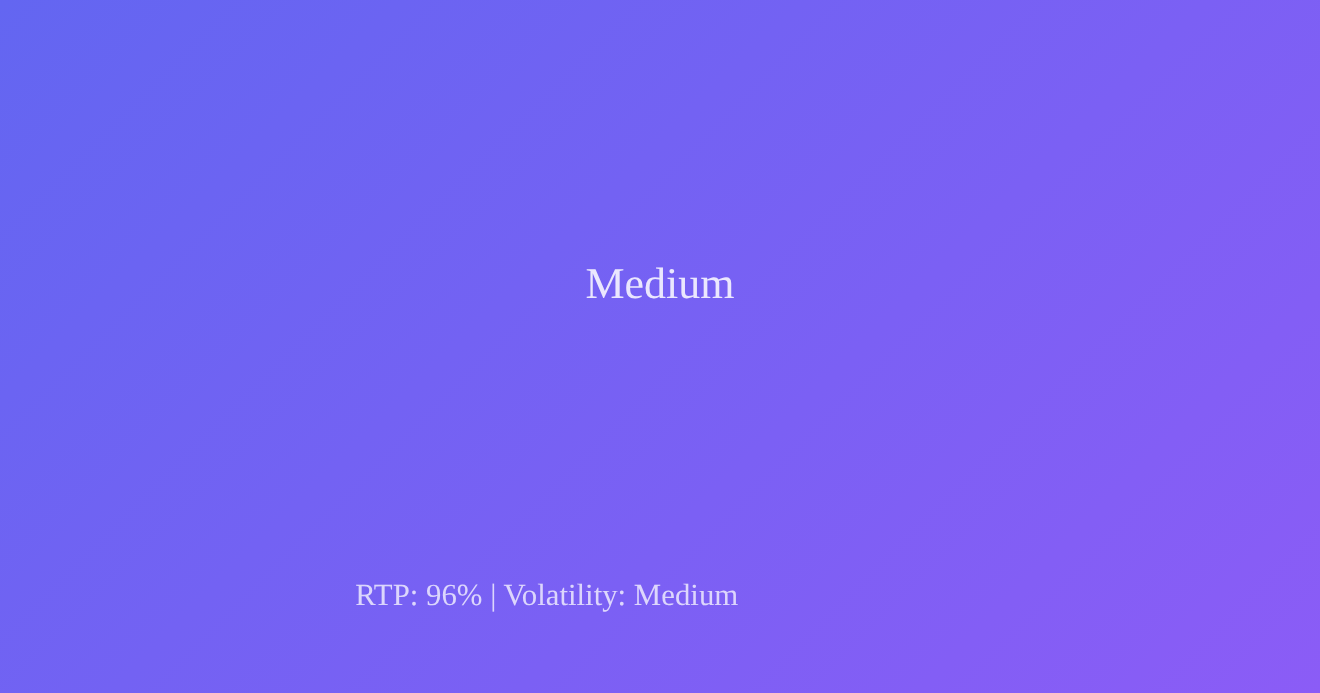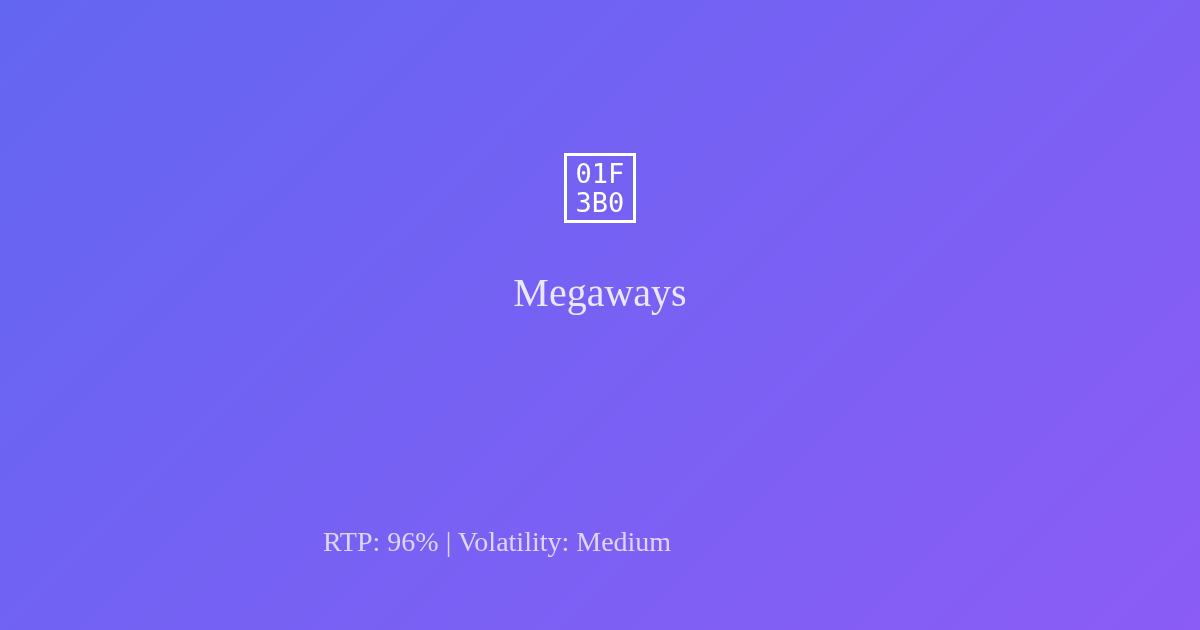--- a/index.html
+++ b/index.html
@@ -110,27 +110,23 @@
 </style>
 </head>
 <body>
 
 <div id="og-card">
 
   <div id="title-row">
 
     <div id="title-line">
 
-      <span class="tofu-box">
-        <span class="tofu-row">01F</span>
-        <span class="tofu-row">3B0</span>
-      </span>
 
 
     </div>
 
-    <div id="provider-name">Megaways</div>
+    <div id="provider-name">Medium</div>
 
   </div>
 
   <div id="stats-line">RTP: 96% | Volatility: Medium</div>
 
 </div>
 
 </body></html>

